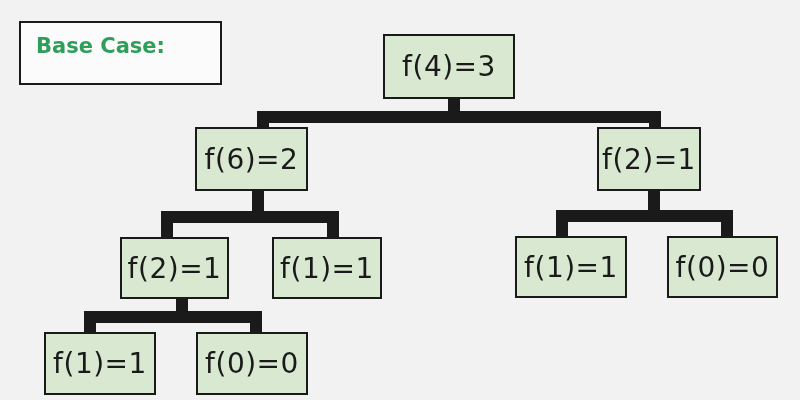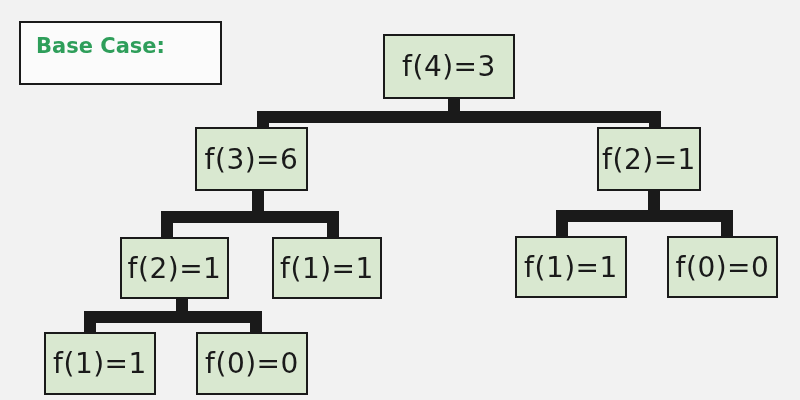--- a/index.html
+++ b/index.html
@@ -64,21 +64,21 @@
   <div class="edge" style="left:544px;top:198px;width:167px;height:2px"></div>
   <div class="edge" style="left:544px;top:198px;width:2px;height:27px"></div>
   <div class="edge" style="left:709px;top:198px;width:2px;height:27px"></div>
 
   <div class="edge" style="left:164px;top:287px;width:2px;height:13px"></div>
   <div class="edge" style="left:72px;top:299px;width:168px;height:2px"></div>
   <div class="edge" style="left:72px;top:299px;width:2px;height:22px"></div>
   <div class="edge" style="left:238px;top:299px;width:2px;height:22px"></div>
 
   <div class="node" style="left:371px;top:22px;width:132px;height:65px">f(4)=3</div>
-  <div class="node" style="left:183px;top:115px;width:113px;height:64px">f(3)=6</div>
+  <div class="node" style="left:183px;top:115px;width:113px;height:64px">f(6)=2</div>
   <div class="node" style="left:585px;top:115px;width:104px;height:64px">f(2)=1</div>
   <div class="node" style="left:108px;top:225px;width:109px;height:62px">f(2)=1</div>
   <div class="node" style="left:260px;top:225px;width:110px;height:62px">f(1)=1</div>
   <div class="node" style="left:503px;top:224px;width:112px;height:62px">f(1)=1</div>
   <div class="node" style="left:655px;top:224px;width:111px;height:62px">f(0)=0</div>
   <div class="node" style="left:32px;top:320px;width:112px;height:63px">f(1)=1</div>
   <div class="node" style="left:184px;top:320px;width:112px;height:63px">f(0)=0</div>
 
 </div>
 

